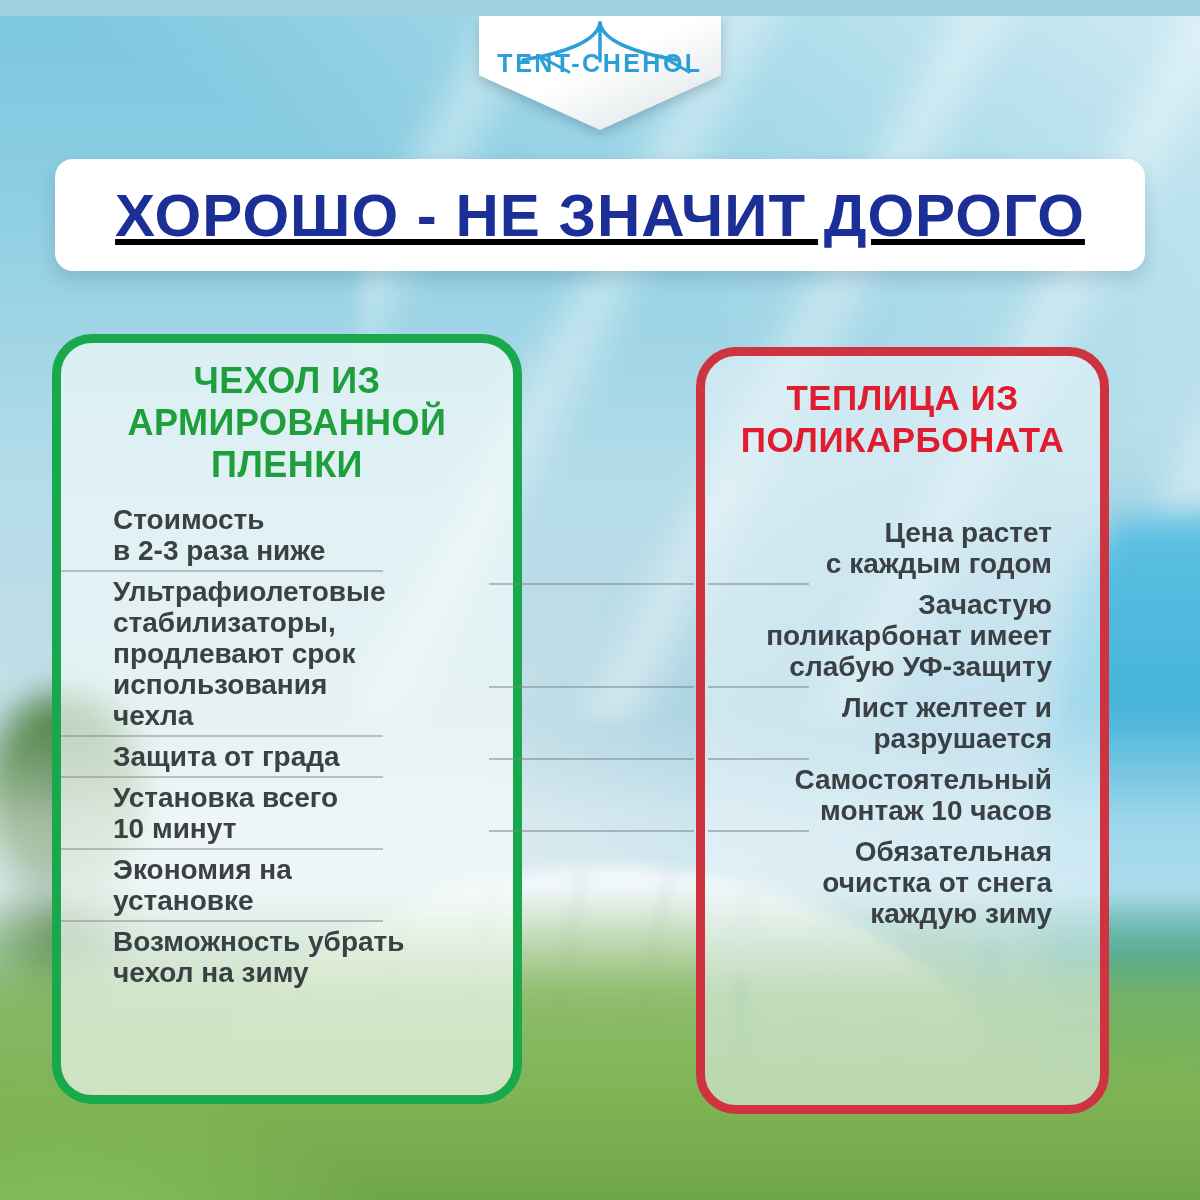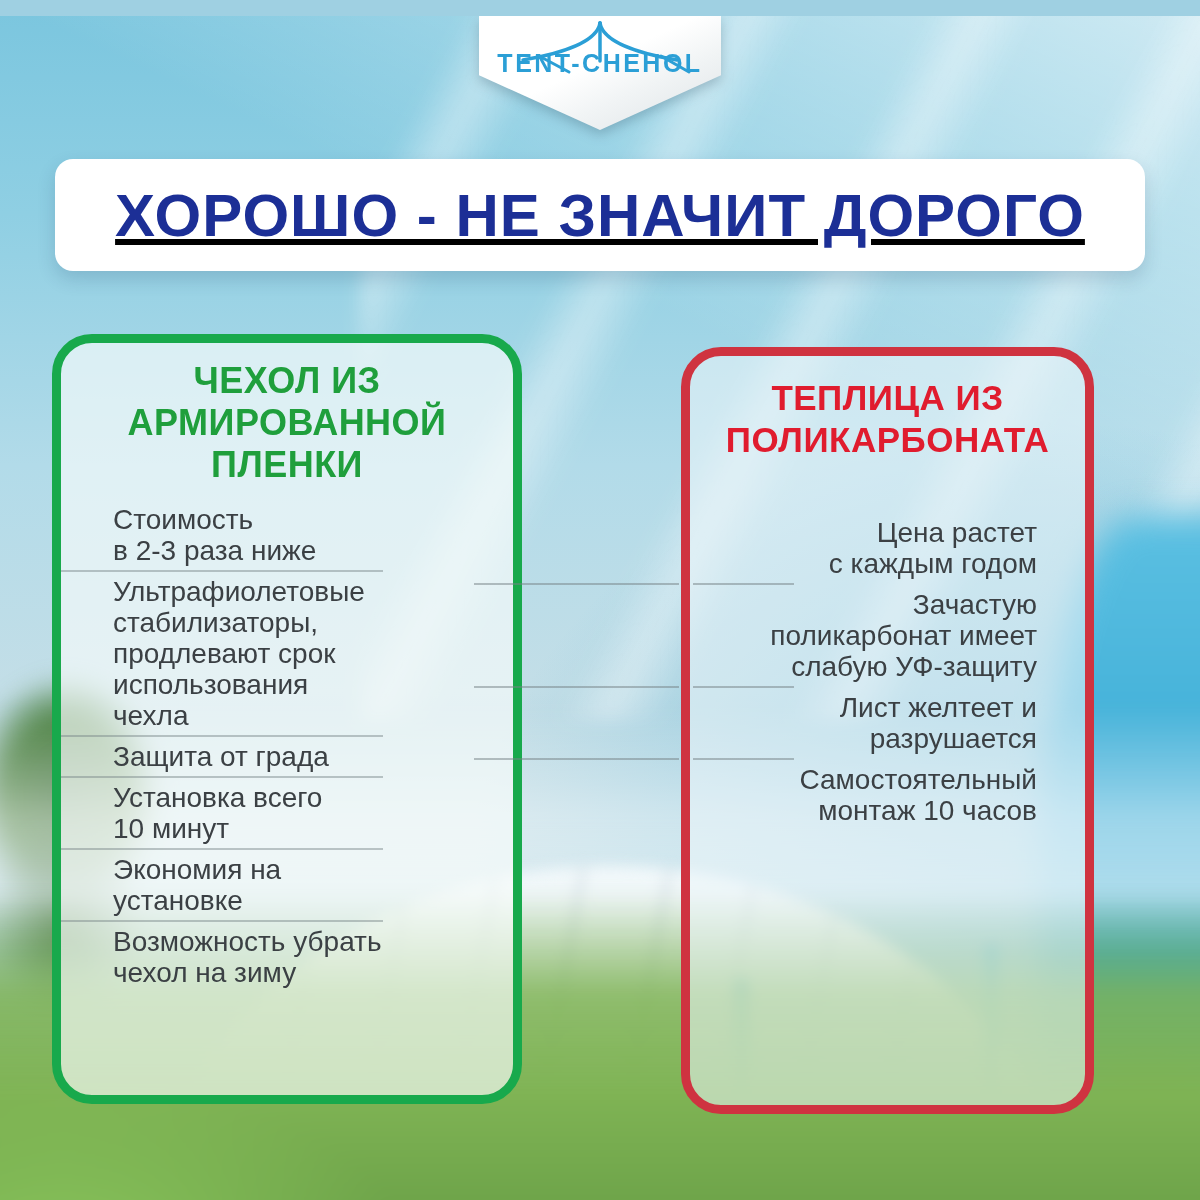--- a/index.html
+++ b/index.html
@@ -76,32 +76,32 @@
     background:#ffffff; border-radius:18px; z-index:4;
     box-shadow: 0 8px 18px rgba(30,60,100,.18);
     display:flex; align-items:center; justify-content:center;text-decoration:underline; }
   .title-banner h1 { margin:0; font-size:60px; font-weight:bold; letter-spacing:1px;
     color: var(--title-text, #1c2f96); white-space:nowrap; }
 
   
   .card { position:absolute; z-index:3; border-radius:40px; box-sizing:border-box; }
   .card-left  { left:52px;  top:318px; width:470px; height:770px;
     border:9px solid var(--left-accent, #18a94c);  background:rgba(248,252,251,.66); }
-  .card-right { left:681px; top:331px; width:413px; height:767px;
+  .card-right { left:696px; top:331px; width:413px; height:767px;
     border:9px solid var(--right-accent, #cf3340); background:rgba(237,246,250,.55); }
 
   .card h2 { margin:0; text-align:center; font-weight:bold; white-space:pre-line;
     letter-spacing:.5px; }
   .card-left  h2 { margin-top:17px; font-size:36px; line-height:1.17;
     color: var(--left-heading, #1f9f3c); }
   .card-right h2 { margin-top:21px; font-size:35px; line-height:1.2;
     color: var(--right-heading, #e01c2e); }
 
   ul.items { list-style:none; padding:0; }
-  .items li { position:relative; font-weight:normal; font-size:28px; line-height:31px;
+  .items li { position:relative; font-weight:bold; font-size:28px; line-height:31px;
     color: var(--item-text, #3b4044); white-space:pre-line; padding:4px 0; }
   .items li + li { margin-top:2px; }
 
   .items-left  { margin:14px 16px 0 52px; text-align:left; }
   .items-left li + li::before { content:""; position:absolute; left:-52px; top:-2px;
     width:322px; height:2px; background: rgba(118,130,134,.45); }
 
   .items-right { margin:52px 48px 0 14px; text-align:right; }
   .items-right li + li::before { content:""; position:absolute; left:-230px; top:-2px;
     width:320px; height:2px;
@@ -174,16 +174,19 @@
     <ul class="items items-right">
       <li>Цена растет
 с каждым годом</li>
       <li>Зачастую
 поликарбонат имеет
 слабую УФ-защиту</li>
       <li>Лист желтеет и
 разрушается</li>
       <li>Самостоятельный
 монтаж 10 часов</li>
+      <li>Обязательная
+очистка от снега
+каждую зиму</li>
     </ul>
   </section>
 
 </div>
 
 </body></html>

